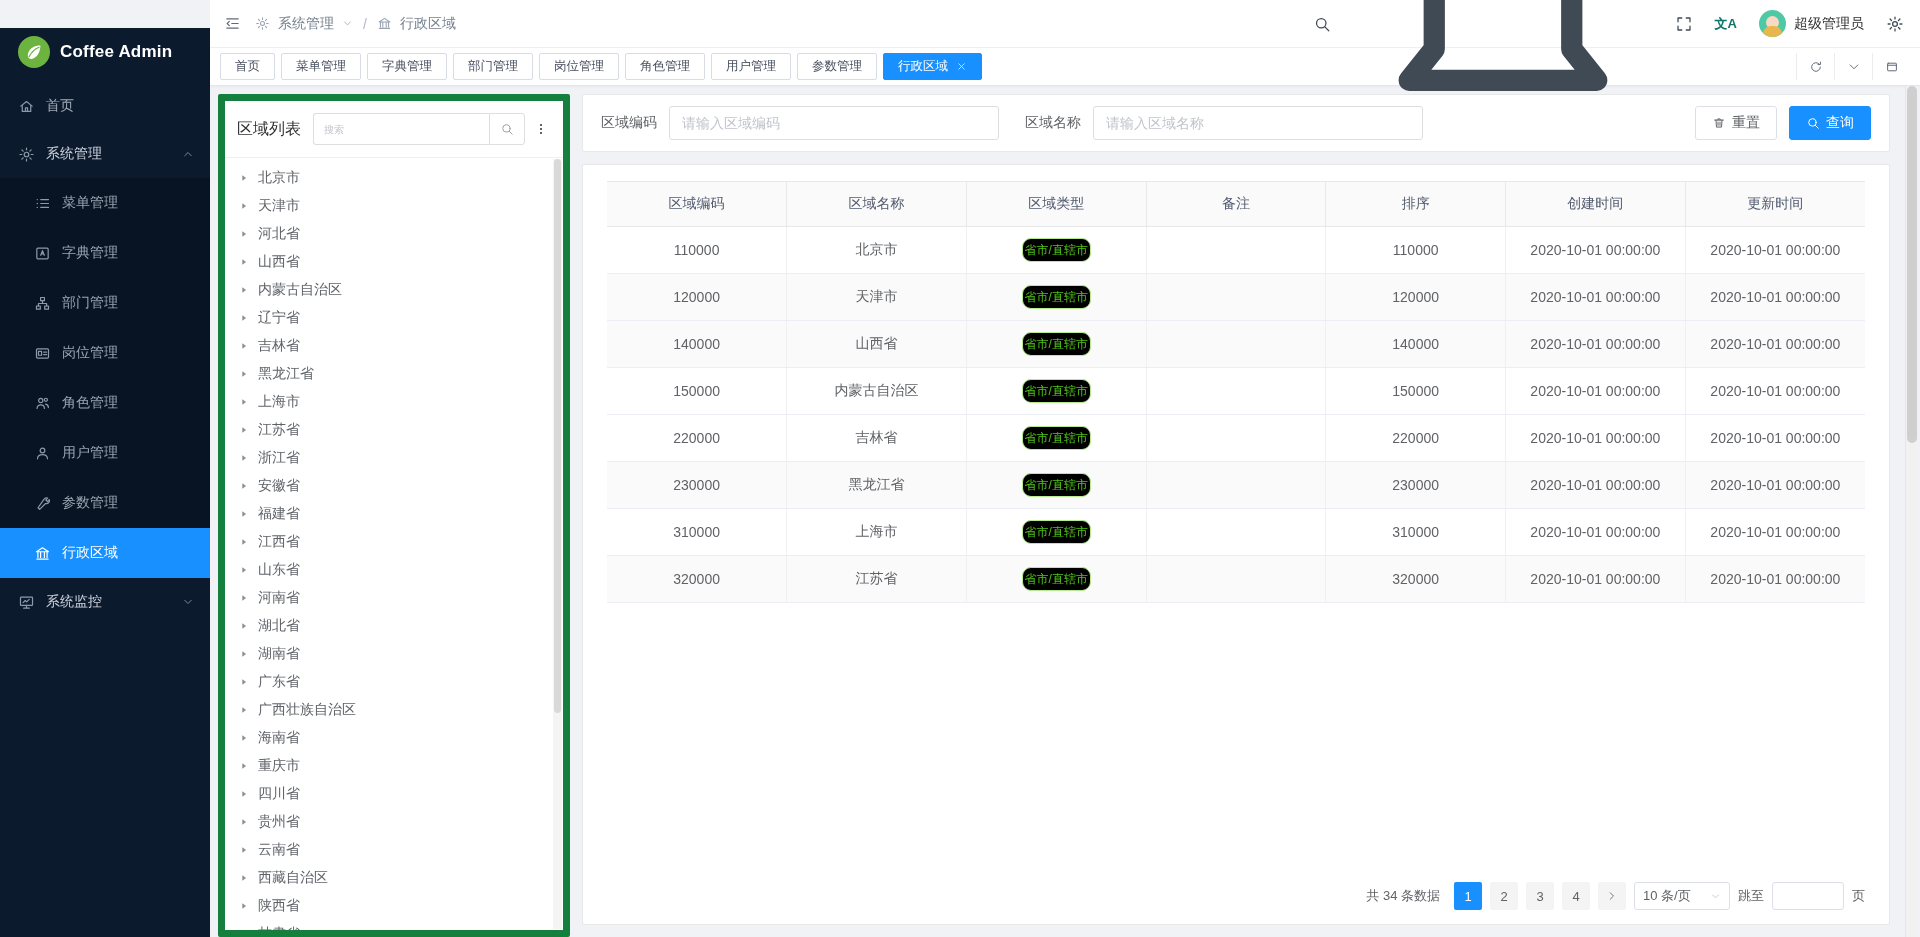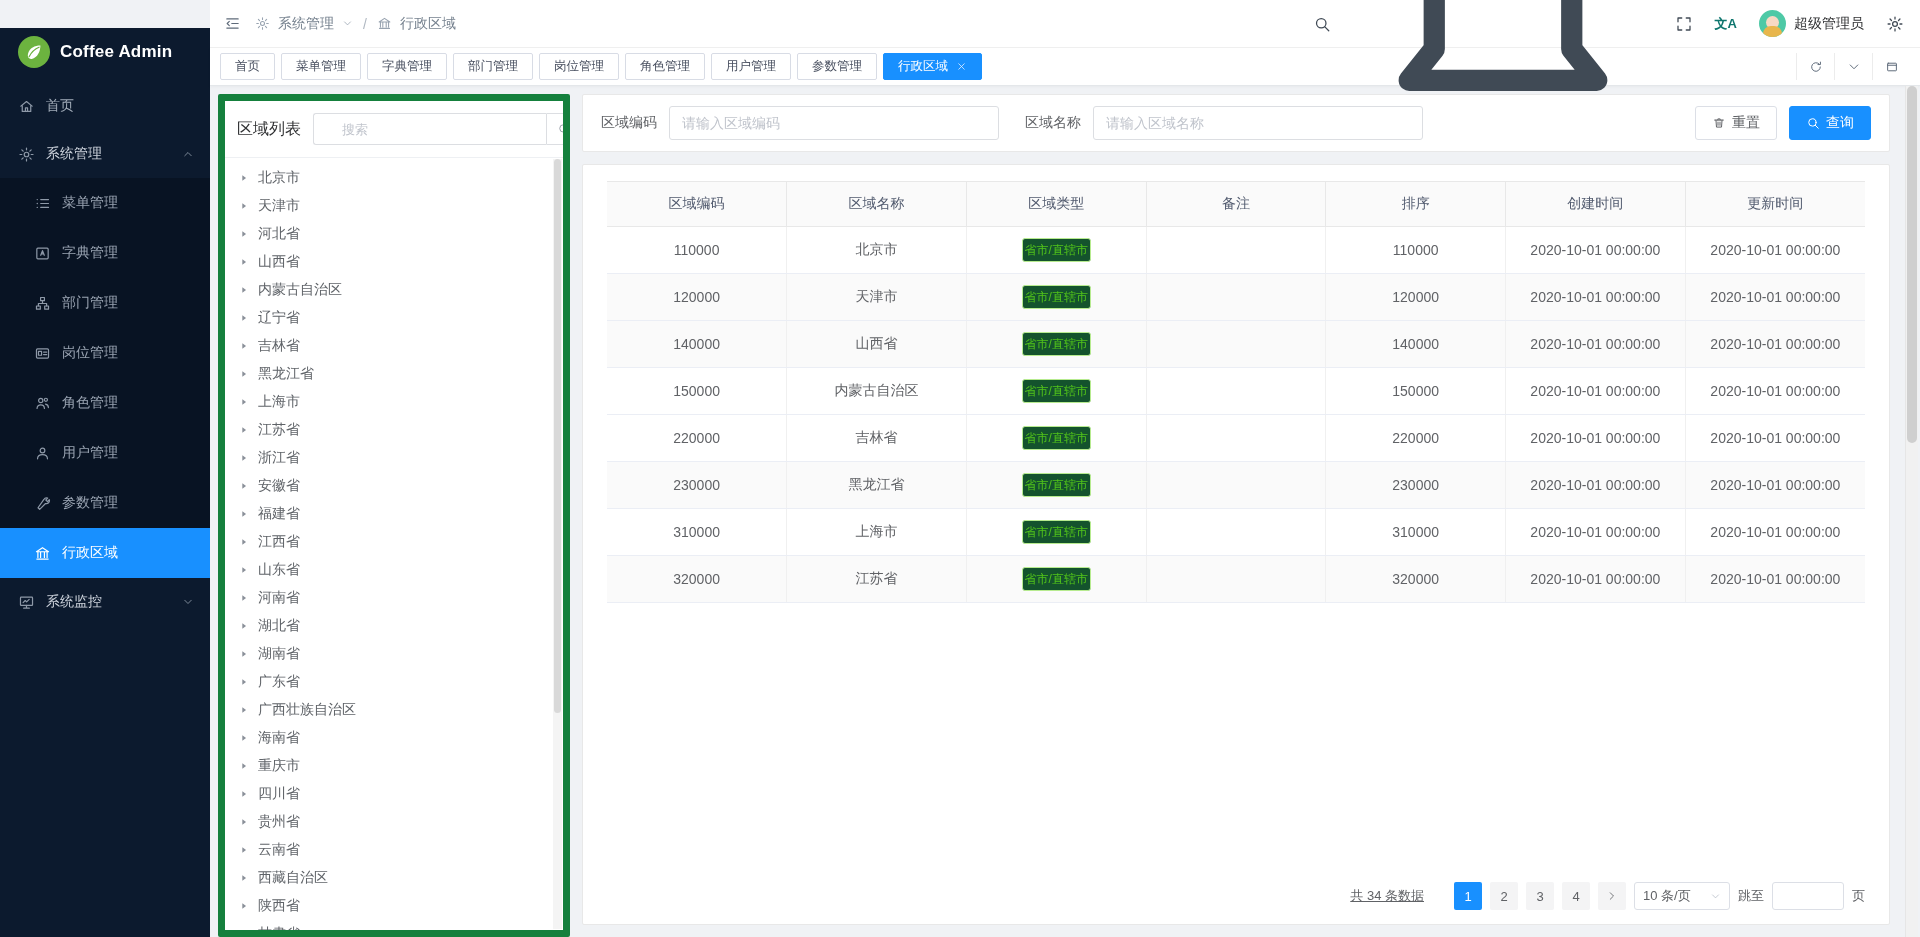--- a/index.html
+++ b/index.html
@@ -58,21 +58,21 @@
 
   
   .win-scroll{position:absolute;top:0;right:2px;bottom:0;width:13px;background:#f1f1f1;border-left:1px solid #e6e6e6;}
   .win-scroll .thumb{position:absolute;top:0;left:1px;right:1px;height:42%;background:#cfcfcf;border-radius:6px;}
 
   
   .tree-card{width:352px;flex:none;background:#fff;border:7px solid #15803d;border-radius:2px;display:flex;flex-direction:column;position:relative;overflow:hidden;}
   .tree-head{display:flex;align-items:center;padding:12px 12px;border-bottom:1px solid #eef0f3;}
   .tree-title{font-size:16px;color:#303133;margin-right:12px;white-space:nowrap;}
   .tree-search{flex:1;display:flex;}
-  .tree-search input{flex:1;min-width:0;height:32px;border:1px solid #dcdee2;border-right:none;border-radius:3px 0 0 3px;padding:0 28px;font-size:13px;color:#4d7c0f;outline:none;}
+  .tree-search input{flex:1;min-width:0;height:32px;border:1px solid #dcdee2;border-right:none;border-radius:3px 0 0 3px;padding:0 10px;font-size:10px;color:#4d7c0f;outline:none;}
   .tree-search input::placeholder{color:#c0c4cc;}
   .tree-search .search-btn{width:36px;height:32px;border:1px solid #dcdee2;border-radius:0 3px 3px 0;background:#fff;display:flex;align-items:center;justify-content:center;color:#9aa0a9;cursor:pointer;}
   .tree-search .search-btn .icon{width:14px;height:14px;}
   .tree-kebab{width:20px;height:32px;display:flex;align-items:center;justify-content:center;color:#303133;cursor:pointer;margin-left:6px;}
   .tree-kebab .icon{width:14px;height:14px;}
   .tree-list{flex:1;padding:6px 0;overflow:hidden;}
   .tree-item{height:28px;display:flex;align-items:center;padding-left:14px;cursor:pointer;color:#5f6368;}
   .tree-item .caret{width:10px;height:10px;color:#8a9099;margin-right:9px;flex:none;}
   .tree-scroll{position:absolute;top:58px;right:1px;bottom:1px;width:9px;background:#f4f4f4;}
   .tree-scroll .thumb{position:absolute;top:0;left:1px;right:1px;height:72%;background:#d9d9d9;border-radius:5px;}
@@ -95,25 +95,25 @@
   .table-title{font-size:15px;color:#303133;}
   .table-tools{margin-left:auto;display:flex;align-items:center;gap:18px;}
   .table-tools .icon{width:17px;height:17px;color:#4a4f57;cursor:pointer;}
 
   table.grid{width:100%;border-collapse:collapse;table-layout:fixed;flex:none;}
   table.grid th{background:#fafafa;color:#515a6e;font-weight:normal;height:45px;border:1px solid #e8e8e8;border-left:none;font-size:14px;}
   table.grid th:last-child{border-right:none;}
   table.grid td{height:47px;text-align:center;border-right:1px solid #f0f0f0;border-bottom:1px solid #ebeef5;color:#606266;font-size:14px;}
   table.grid td:last-child{border-right:none;}
   table.grid tr.stripe td{background:#fafafa;}
-  .tag{display:inline-block;padding:1px 2px;font-size:12px;line-height:20px;color:#52c41a;background:#14532d;border:1px solid #b7eb8f;border-radius:3px;}
+  .tag{display:inline-block;padding:1px 2px;font-size:12px;line-height:20px;color:#52c41a;background:#000000;border:1px solid #b7eb8f;border-radius:9px;}
 
   .table-fill{flex:1;}
   .pager{flex:none;display:flex;align-items:center;justify-content:flex-end;gap:8px;padding-top:10px;font-size:13px;color:#606266;}
-  .pager .total{margin-right:22px;text-decoration:underline;}
+  .pager .total{margin-right:6px;}
   .page-btn{min-width:28px;height:28px;border:none;border-radius:2px;background:#f4f4f5;color:#606266;font-size:13px;cursor:pointer;display:inline-flex;align-items:center;justify-content:center;font-family:inherit;}
   .page-btn.active{background:var(--primary);color:#fff;}
   .page-btn .icon{width:12px;height:12px;}
   .size-select{height:28px;min-width:96px;border:1px solid #dcdfe6;border-radius:3px;background:#fff;display:flex;align-items:center;justify-content:space-between;padding:0 8px;cursor:pointer;color:#606266;}
   .size-select .icon{width:11px;height:11px;color:#b6bcc6;margin-left:6px;}
   .jump-input{width:72px;height:28px;border:1px solid #dcdfe6;border-radius:3px;outline:none;padding:0 6px;font-size:13px;}
 </style>
 </head>
 <body>
 

